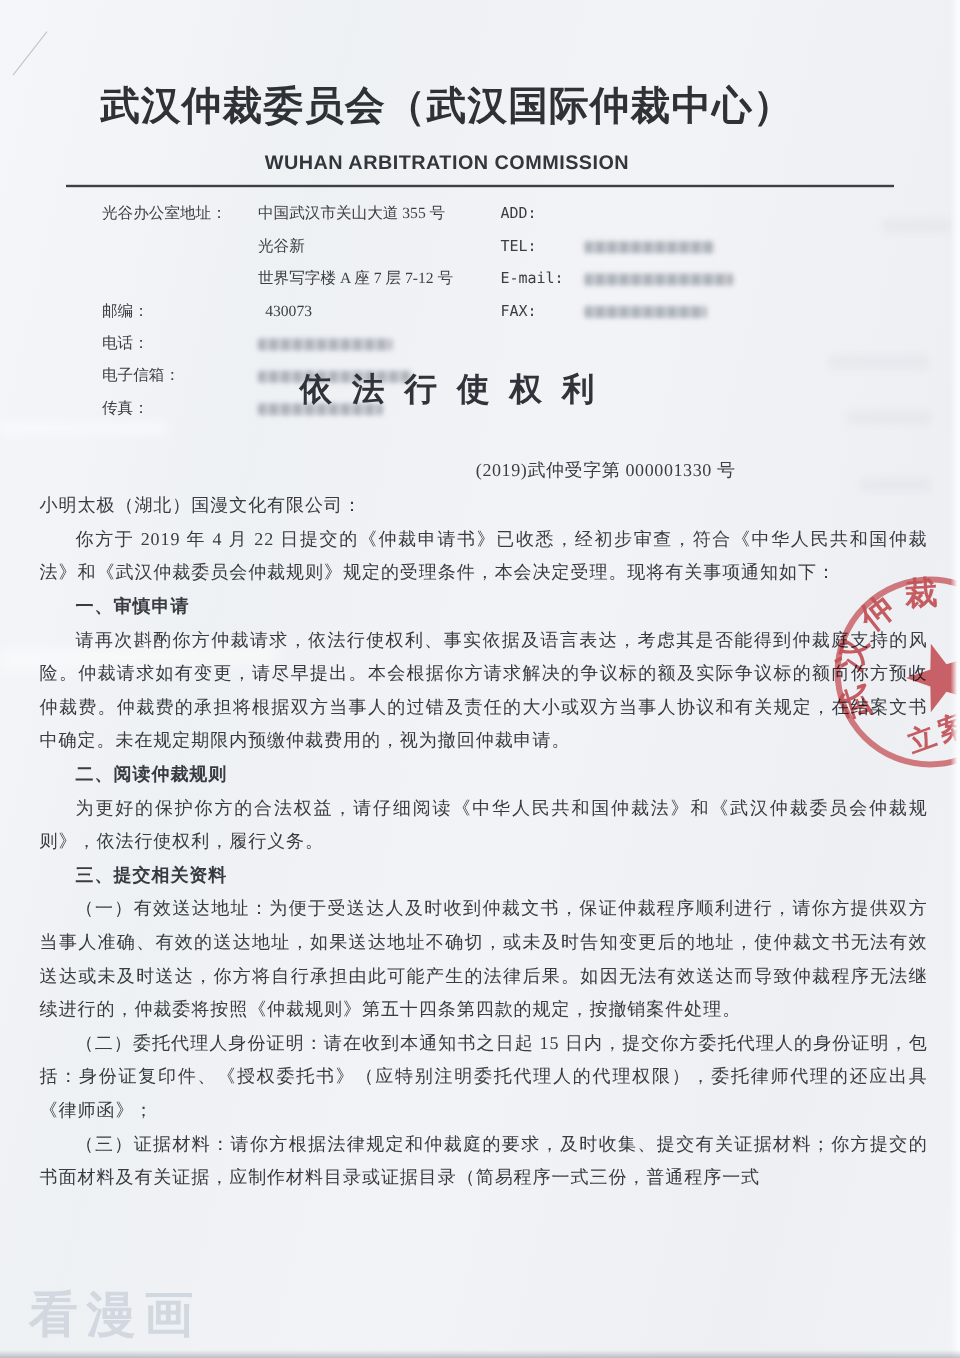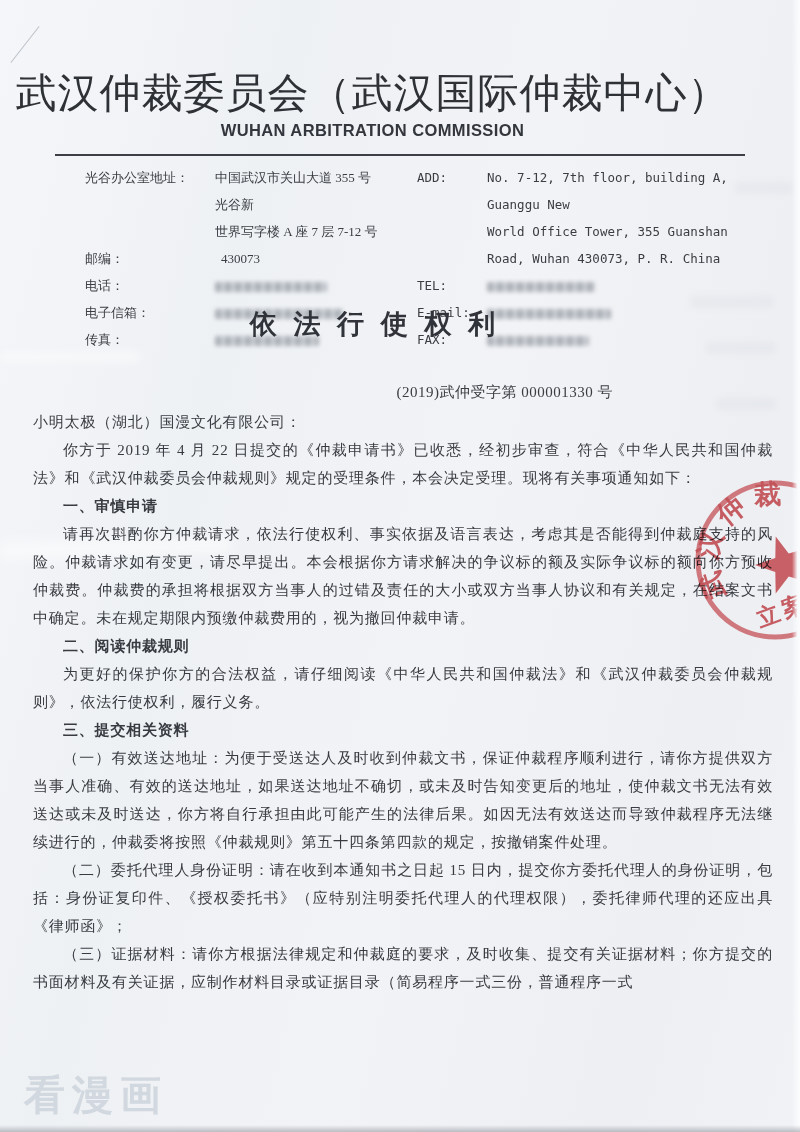--- a/index.html
+++ b/index.html
@@ -8,22 +8,22 @@
     background:linear-gradient(103deg,#f5f6f9 0%,#eef1f4 28%,#f2f3f6 55%,#edeff3 82%,#f0f2f5 100%);}
   .fold2{position:absolute;left:2px;top:44px;width:46px;height:1px;background:#c2c7cf;transform:rotate(-52deg);}
   .edge-right{position:absolute;right:0;top:0;width:8px;height:100%;background:linear-gradient(90deg,rgba(255,255,255,0),#f9fafc 70%,#fbfcfe);}
   .edge-bottom{position:absolute;left:0;bottom:0;width:100%;height:7px;background:linear-gradient(180deg,rgba(0,0,0,0),rgba(96,101,112,.38));}
   .crease{position:absolute;left:0;top:540px;width:230px;height:16px;background:rgba(255,255,255,.55);filter:blur(6px);transform:rotate(-1.5deg);}
   .crease2{position:absolute;left:0;top:352px;width:140px;height:10px;background:rgba(255,255,255,.5);filter:blur(5px);}
   .bleed{position:absolute;background:#aab0ba;opacity:.10;filter:blur(3px);border-radius:3px;}
 
   
   .header{position:absolute;left:0;top:66px;width:745px;text-align:center;}
-  .org-cn{font-size:41px;font-weight:normal;letter-spacing:1px;color:#2e3136;}
-  .org-en{margin-top:0;font-size:16.5px;font-weight:600;letter-spacing:.4px;color:#33363c;
+  .org-cn{font-size:33px;font-weight:bold;letter-spacing:1px;color:#2e3136;}
+  .org-en{margin-top:16px;font-size:16.5px;font-weight:600;letter-spacing:.4px;color:#33363c;
     font-family:"Liberation Sans","DejaVu Sans",sans-serif;}
   .rule{position:absolute;left:55px;top:154px;width:690px;height:0;border-top:2px solid #3c3f45;}
 
   
   .contact{position:absolute;left:60px;top:164px;width:700px;display:flex;font-size:13px;line-height:27px;}
   .c-left{width:325px;padding-left:25px;box-sizing:border-box;}
   .c-right{width:350px;font-family:"DejaVu Sans Mono","Liberation Mono",monospace;font-size:12.5px;margin-left:38px;}
   .crow{display:flex;}
   .clbl{flex:0 0 130px;}
   .c-right .clbl{flex:0 0 70px;}
@@ -92,25 +92,20 @@
         <span class="cval"><span class="redact" style="width:128px;"></span></span>
       </div>
       <div class="crow">
         <span class="clbl">传真：</span>
         <span class="cval"><span class="redact" style="width:104px;"></span></span>
       </div>
     </div>
     <div class="c-right">
       <div class="crow">
         <span class="clbl">ADD:</span>
-        <span class="cval">
-          <span>No. 7-12, 7th floor, building A, Guanggu New</span><br>
-          <span>World Office Tower, 355 Guanshan</span><br>
-          <span>Road, Wuhan 430073, P. R. China</span>
-        </span>
       </div>
       <div class="crow">
         <span class="clbl">TEL:</span>
         <span class="cval"><span class="redact" style="width:108px;"></span></span>
       </div>
       <div class="crow">
         <span class="clbl">E-mail:</span>
         <span class="cval"><span class="redact" style="width:124px;"></span></span>
       </div>
       <div class="crow">

